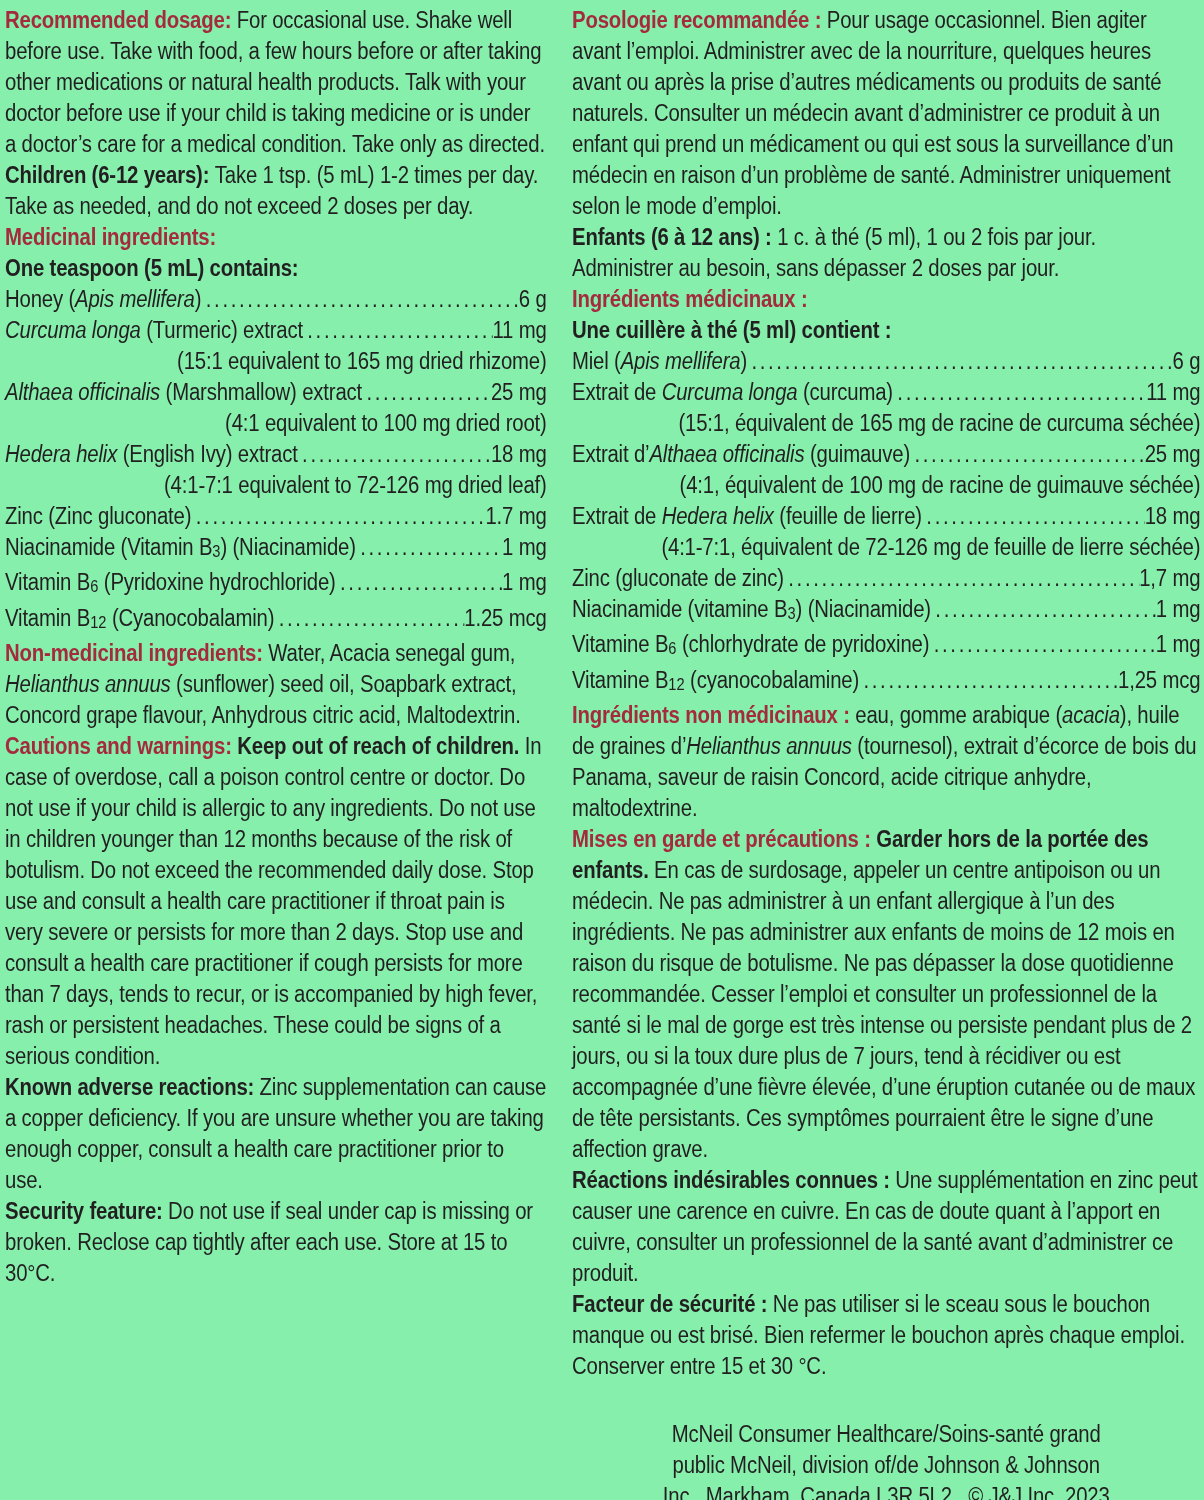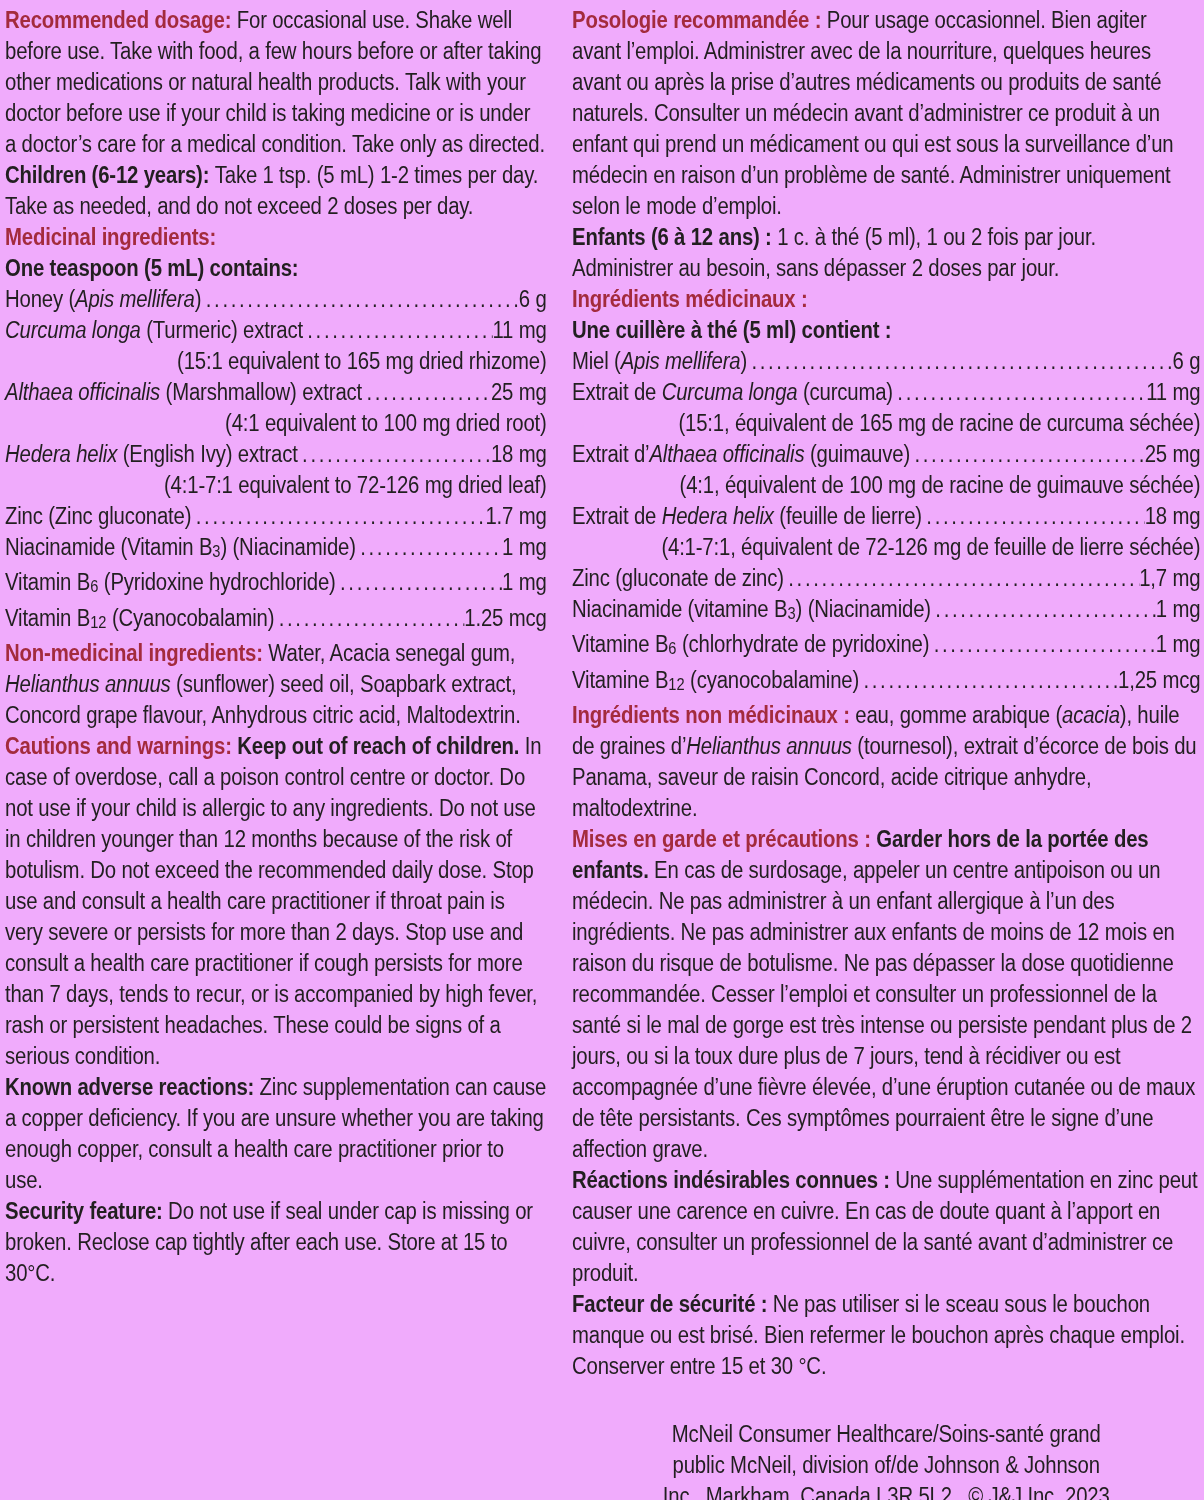--- a/index.html
+++ b/index.html
@@ -1,21 +1,21 @@
 <!DOCTYPE html>
 <html><head>
 <meta charset="utf-8">
 <style>
   html,body{margin:0;padding:0;}
   body{
     width:1204px;height:1500px;background:#ffffff;
     font-family:"Liberation Sans",sans-serif;color:#221f20;
     -webkit-font-smoothing:antialiased;
   }
-  .label{position:relative;width:1204px;height:1500px;overflow:hidden;background:#f0abfc;}
+  .label{position:relative;width:1204px;height:1500px;overflow:hidden;background:#86efac;}
   .col{
     position:absolute;top:5px;
     font-size:23px;line-height:31px;
     letter-spacing:-0.2px;
     transform:scaleX(0.885);transform-origin:0 0;
   }
   .col-en{left:5px;width:612px;}
   .col-fr{left:572px;width:710px;}
   .para{margin:0;}
   .rb{color:#a32b3d;font-weight:bold;}

